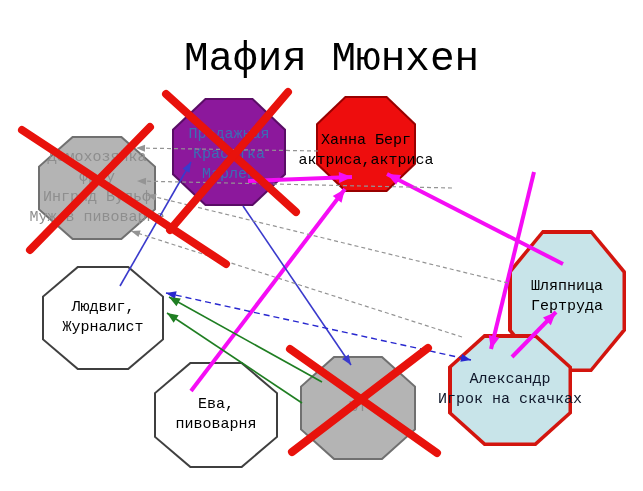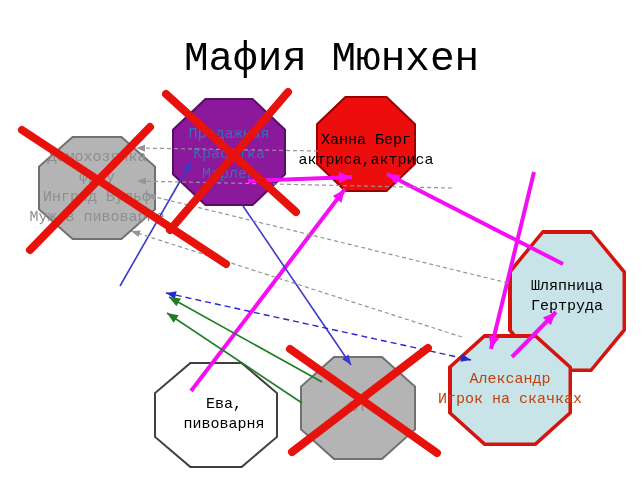--- a/index.html
+++ b/index.html
@@ -52,29 +52,35 @@
   <div class="node thick" id="node-4" style="left:508px;top:230px;width:118px;height:142px">
     <div class="oct oct-border" style="background: rgb(211, 21, 14);"></div>
     <div class="oct oct-fill" style="background: rgb(200, 228, 233);"></div>
     <div class="node-label" style="top: 47%; color: rgb(0, 0, 0);">Шляпница
 Гертруда</div>
   </div>
 
   <div class="node thick" id="node-5" style="left:448px;top:334px;width:124px;height:112px">
     <div class="oct oct-border" style="background: rgb(211, 21, 14);"></div>
     <div class="oct oct-fill" style="background: rgb(200, 228, 233);"></div>
-    <div class="node-label" style="color: #c2410c;">Александр
+    <div class="node-label" style="color: #0f172a;">Александр
 Игрок на скачках</div>
   </div>
 
+  <div class="node" id="node-6" style="left:42px;top:266px;width:122px;height:104px">
+    <div class="oct oct-border" style="background: rgb(63, 63, 63);"></div>
+    <div class="oct oct-fill" style="background: rgb(255, 255, 255);"></div>
+    <div class="node-label" style="color: rgb(0, 0, 0);">Людвиг,
+Журналист</div>
+  </div>
 
   <div class="node" id="node-7" style="left:154px;top:362px;width:124px;height:106px">
     <div class="oct oct-border" style="background: rgb(63, 63, 63);"></div>
     <div class="oct oct-fill" style="background: rgb(255, 255, 255);"></div>
-    <div class="node-label" style="color: rgb(0, 0, 0); margin-left: 8px;">Ева,
+    <div class="node-label" style="color: rgb(0, 0, 0);">Ева,
 пивоварня</div>
   </div>
 
   <div class="node" id="node-8" style="left:300px;top:356px;width:116px;height:104px">
     <div class="oct oct-border" style="background: rgb(112, 112, 112);"></div>
     <div class="oct oct-fill" style="background: rgb(180, 180, 180);"></div>
     <div class="node-label" style="color: rgb(142, 142, 142);">Ют</div>
   </div>
 
   <svg id="edge-layer" width="643" height="491" viewBox="0 0 643 491">

